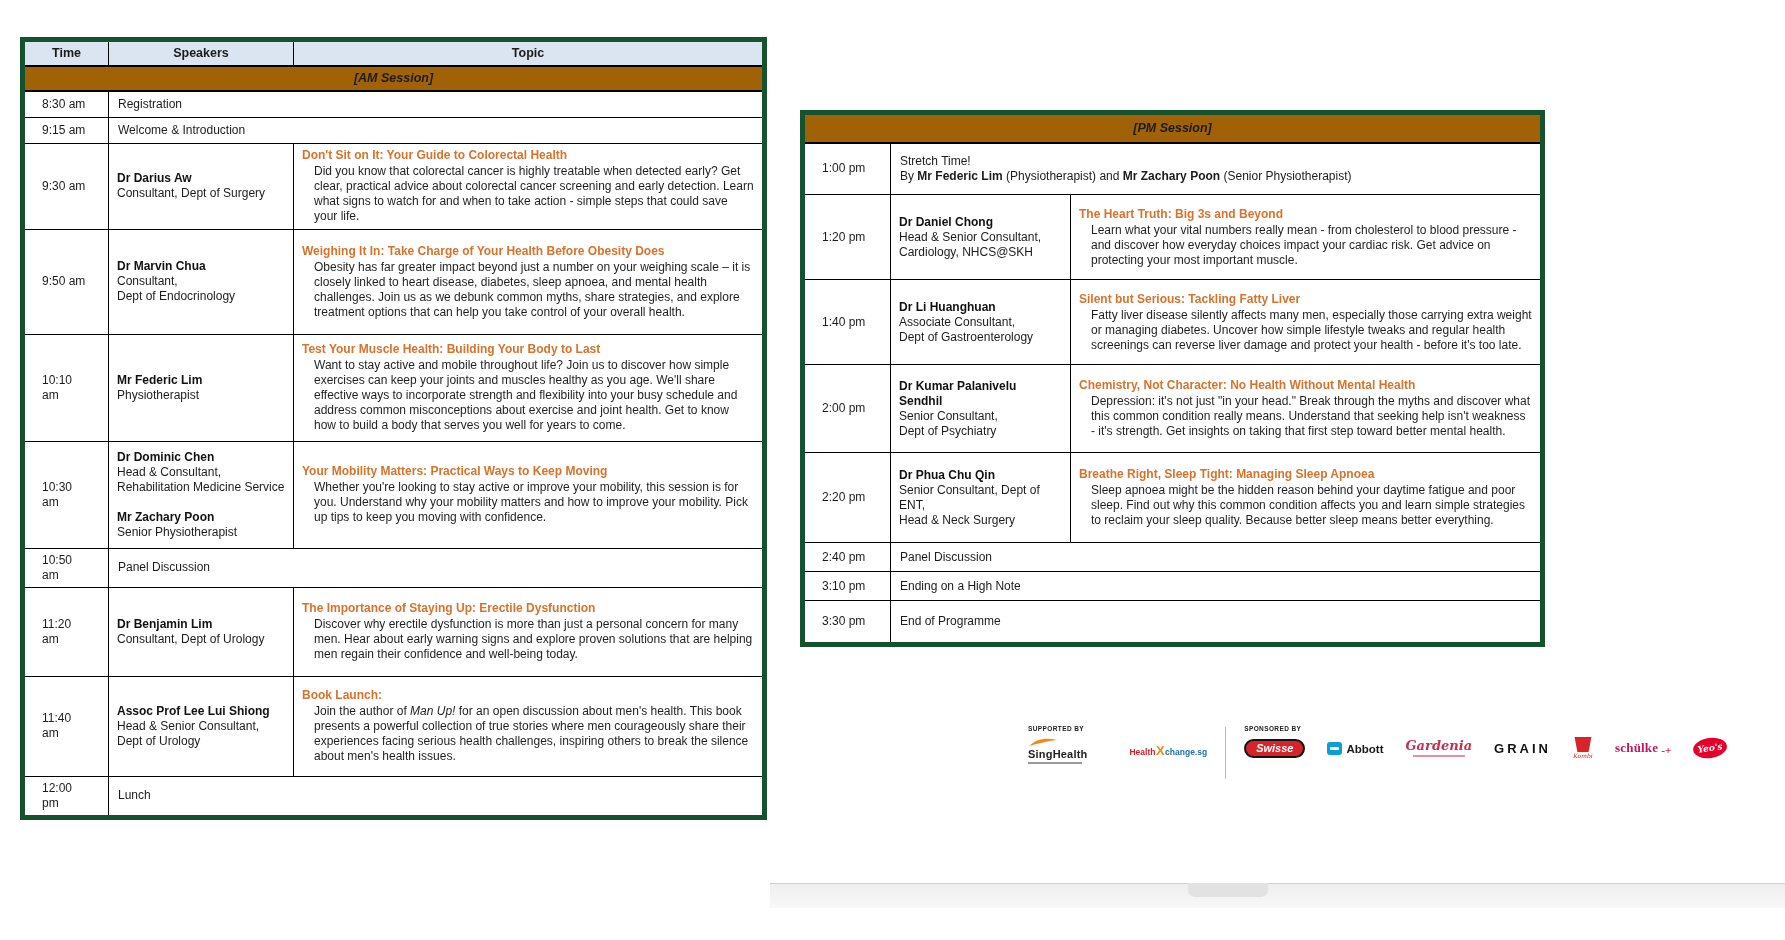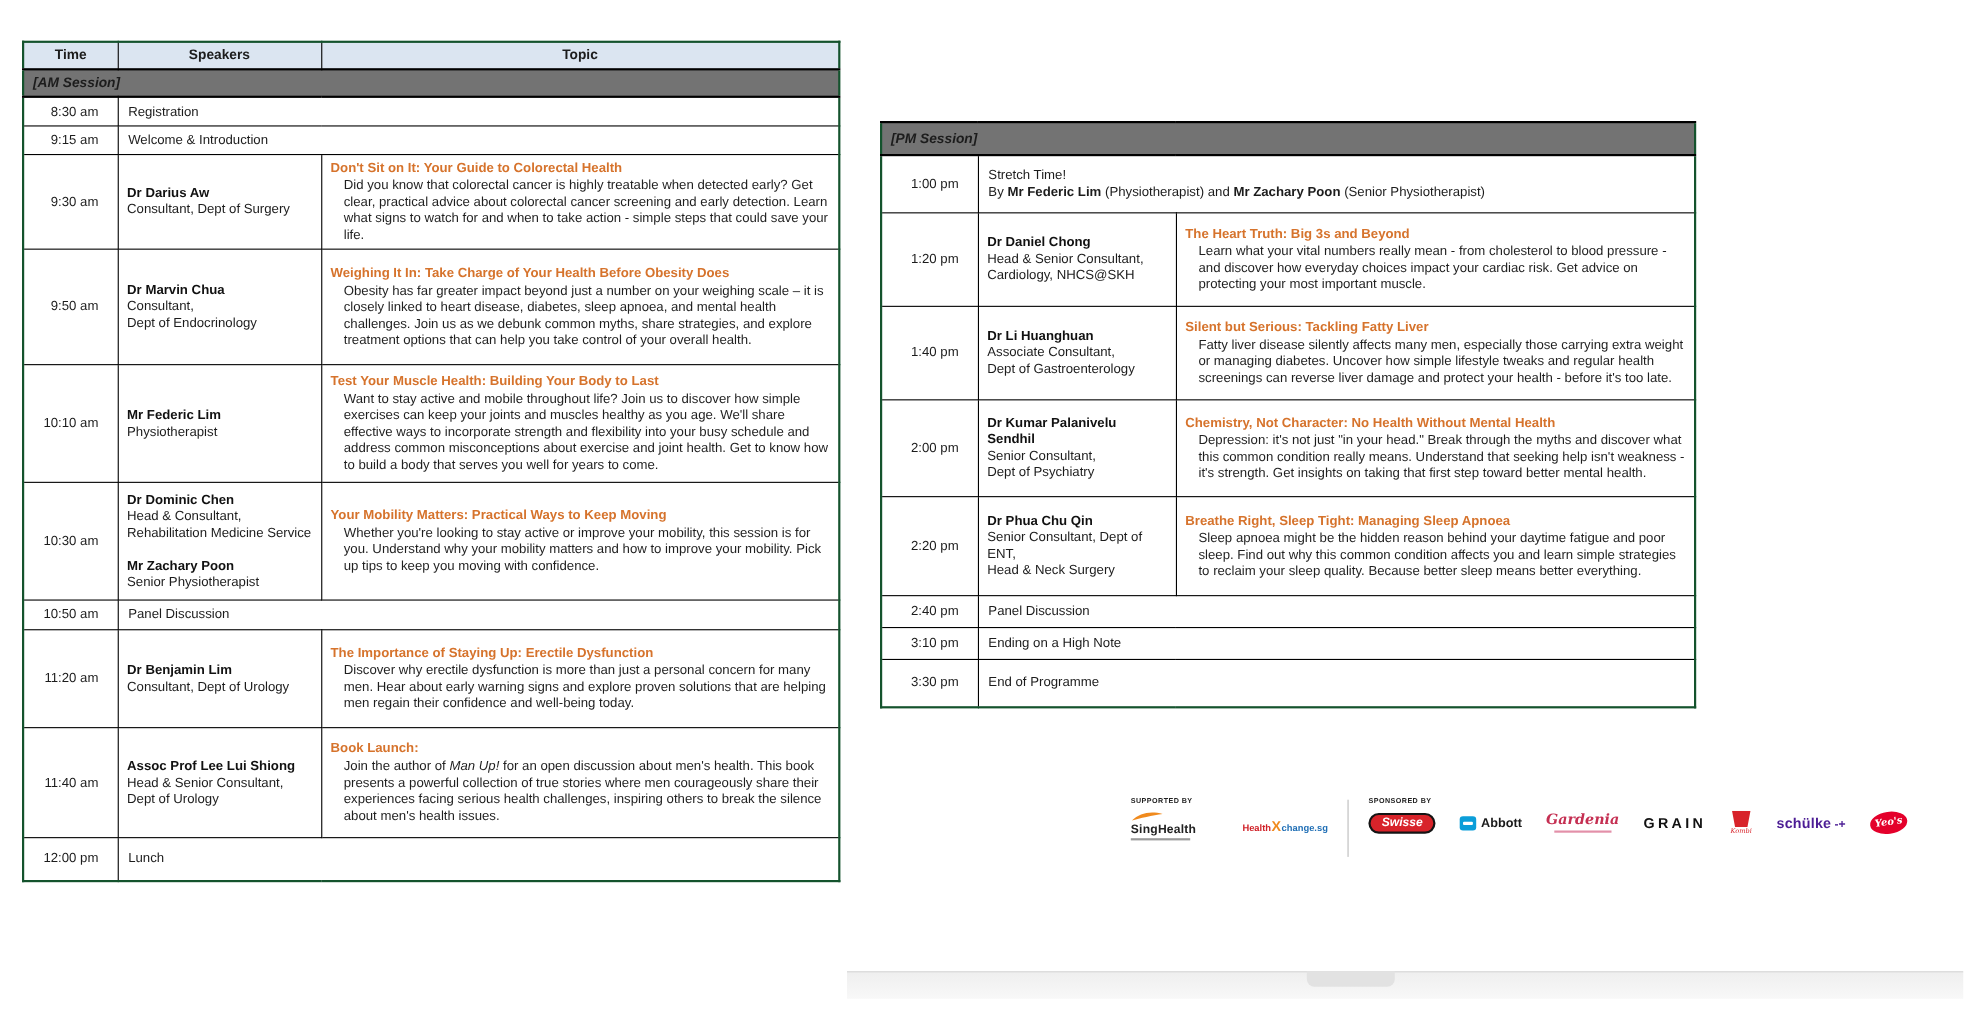--- a/index.html
+++ b/index.html
@@ -1,26 +1,26 @@
 <!DOCTYPE html>
 <html><head>
 <meta charset="utf-8">
 <style>
   html,body{margin:0;padding:0;}
   body{
     width:1785px;height:940px;background:#ffffff;position:relative;overflow:hidden;
     font-family:"Liberation Sans", sans-serif;color:#1c1c1c;
   }
-  table.sched{border-collapse:collapse;table-layout:fixed;position:absolute;border:2px solid #14532d;background:#fff;}
+  table.sched{border-collapse:collapse;table-layout:fixed;position:absolute;border:5px solid #14532d;background:#fff;}
   .sched td,.sched th{border:1px solid #000;vertical-align:middle;font-size:12px;line-height:15px;padding:4px 8px;text-align:left;font-weight:normal;}
   .am{left:20px;top:37px;width:742px;}
   .pm{left:800px;top:110px;width:740px;}
   th.col-h{background:#dbe5f1;font-weight:bold;text-align:center;font-size:12.5px;}
-  tr.session td{background:#737373;font-weight:bold;font-style:italic;font-size:12.5px;border-top:2px solid #000;border-bottom:2px solid #000;}
-  td.time{text-align:right;padding:4px 17px;}
+  tr.session td{background:#a16207;text-align:center;font-weight:bold;font-style:italic;font-size:12.5px;border-top:2px solid #000;border-bottom:2px solid #000;}
+  td.time{text-align:left;padding:4px 17px;}
   td.merged{padding-left:9px;}
   .sp-name{font-weight:bold;color:#111;}
   .sp-role{white-space:pre-line;}
   .sp-spacer{height:15px;}
   .t-title{font-weight:bold;color:#d6732c;margin-bottom:1px;}
   .t-desc{color:#1f1f1f;margin-left:12px;}
   
   .footer{position:absolute;left:1028px;top:725px;display:flex;align-items:flex-start;}
   .fgroup{display:flex;flex-direction:column;gap:5px;}
   .flabel{font-size:6.5px;font-weight:bold;letter-spacing:0.4px;color:#222;}
@@ -38,21 +38,21 @@
   .abbott-a{display:inline-block;width:15px;height:13px;background:#0b9ed9;border-radius:3px;position:relative;}
   .abbott-a::after{content:"";position:absolute;left:3px;top:5px;width:9px;height:3px;background:#fff;border-radius:1px;}
   .abbott-t{font-weight:bold;font-size:11.5px;color:#1a1a1a;}
   .gard{display:flex;flex-direction:column;align-items:center;line-height:1;}
   .gard-t{font-family:"DejaVu Serif", serif;font-style:italic;font-weight:bold;font-size:13px;color:#c52f52;}
   .gard-sub{width:52px;height:2px;background:#e390a9;margin-top:3px;}
   .grain{font-weight:bold;font-size:13px;letter-spacing:3px;color:#111;}
   .kombi{display:flex;flex-direction:column;align-items:center;line-height:1;}
   .kombi-icon{width:20px;height:15px;background:#d8232a;clip-path:polygon(8% 0,92% 0,78% 100%,22% 100%);}
   .kombi-t{font-family:"DejaVu Serif", serif;font-style:italic;font-size:6px;color:#d8232a;margin-top:1px;}
-  .schulke{display:flex;align-items:flex-end;gap:3px;color:#4c1d95;}
+  .schulke{display:flex;align-items:flex-end;gap:3px;color:#be185d;font-family:Liberation Serif, serif;}
   .schulke-t{font-size:13px;font-weight:bold;letter-spacing:0.2px;}
   .schulke-sym{font-size:11px;font-weight:bold;}
   .yeos{background:#e4002b;border-radius:50%;width:34px;height:20px;color:#fff;display:flex;align-items:center;justify-content:center;transform:rotate(-8deg);font-family:"DejaVu Serif", serif;font-style:italic;font-weight:bold;font-size:9px;}
   
   .win-strip{position:absolute;left:770px;top:883px;width:1015px;height:24px;background:linear-gradient(#efefef,#f8f8f8);border-top:1px solid #cfcfcf;}
   .win-pill{position:absolute;left:1188px;top:883px;width:80px;height:14px;background:#e2e2e2;border-radius:0 0 7px 7px;}
 </style>
 </head>
 <body>
 

